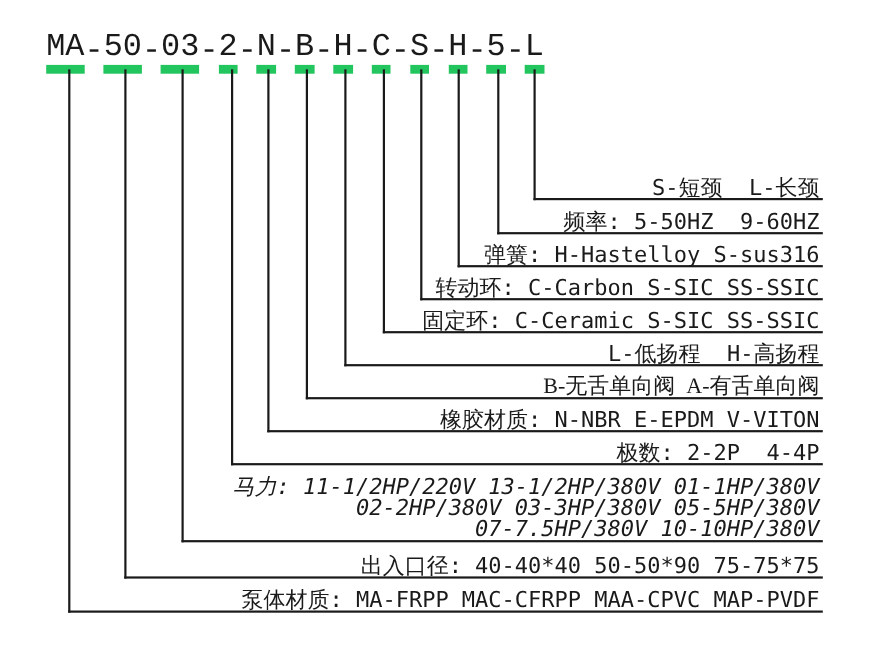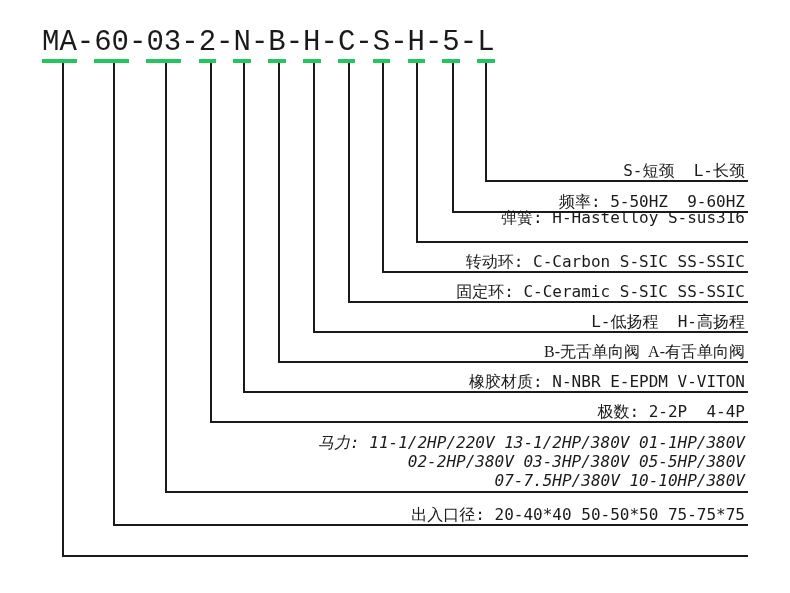--- a/index.html
+++ b/index.html
@@ -8,21 +8,21 @@
     font-family:"DejaVu Sans Mono","DejaVu Sans",sans-serif;
     color:#1a1a1a; overflow:hidden;
   }
   
   .title {
     position:absolute; left:42px; top:27px;
     font-family:"Liberation Mono","DejaVu Sans Mono",monospace;
     font-size:29px; line-height:31px; font-weight:400;
     white-space:nowrap; display:flex; align-items:flex-end;
   }
-  .seg { display:inline-block; border-bottom:4px solid #22c55e; padding-bottom:1px; }
+  .seg { display:inline-block; border-bottom:8px solid #22c55e; padding-bottom:1px; }
   .sep { display:inline-block; border-bottom:4px solid transparent; padding-bottom:1px; }
   
   .l-line {
     position:absolute; top:63px; box-sizing:border-box;
     border-left:2px solid #1a1a1a; border-bottom:2px solid #1a1a1a;
   }
   .r1  { left:485px; width:263px; height:119px; }
   .r2  { left:452px; width:296px; height:150px; }
   .r3  { left:416px; width:332px; height:180px; }
   .r4  { left:382px; width:366px; height:210px; }
@@ -30,44 +30,44 @@
   .r6  { left:313px; width:435px; height:270px; }
   .r7  { left:278px; width:470px; height:300px; }
   .r8  { left:243px; width:505px; height:330px; }
   .r9  { left:210px; width:538px; height:360px; }
   .r10 { left:165px; width:583px; height:430px; }
   .r11 { left:113px; width:635px; height:463px; }
   .r12 { left:62px;  width:686px; height:494px; }
   
   .row-label {
     position:absolute; right:45px; text-align:right;
-    font-size:16px; line-height:19px; white-space:pre;
+    font-size:20px; line-height:19px; white-space:pre;
   }
   .p1  { top:161px; }
   .p2  { top:192px; }
-  .p3  { top:208px;text-align:right; }
+  .p3  { top:222px;text-align:right; }
   .p4  { top:252px; }
   .p5  { top:282px; }
   .p6  { top:312px;margin-left:20px; }
   .p7  { top:342px;font-family:Liberation Serif, serif; }
   .p8  { top:372px; }
   .p9  { top:402px;margin-left:36px; }
   .p10 { top:433px;font-style:italic; }
   .p11 { top:505px; }
   .p12 { top:536px; }
 </style>
 </head>
 <body>
 
 <div class="canvas">
 
   <div class="title">
     <span class="seg">MA</span>
     <span class="sep">-</span>
-    <span class="seg">60</span>
+    <span class="seg">50</span>
     <span class="sep">-</span>
     <span class="seg">03</span>
     <span class="sep">-</span>
     <span class="seg">2</span>
     <span class="sep">-</span>
     <span class="seg">N</span>
     <span class="sep">-</span>
     <span class="seg">B</span>
     <span class="sep">-</span>
     <span class="seg">H</span>
@@ -101,15 +101,16 @@
   <div class="row-label p3">弹簧: H-Hastelloy S-sus316</div>
   <div class="row-label p4">转动环: C-Carbon S-SIC SS-SSIC</div>
   <div class="row-label p5">固定环: C-Ceramic S-SIC SS-SSIC</div>
   <div class="row-label p6">L-低扬程  H-高扬程</div>
   <div class="row-label p7">B-无舌单向阀  A-有舌单向阀</div>
   <div class="row-label p8">橡胶材质: N-NBR E-EPDM V-VITON</div>
   <div class="row-label p9">极数: 2-2P  4-4P</div>
   <div class="row-label p10">马力: 11-1/2HP/220V 13-1/2HP/380V 01-1HP/380V
 02-2HP/380V 03-3HP/380V 05-5HP/380V
 07-7.5HP/380V 10-10HP/380V</div>
-  <div class="row-label p11">出入口径: 20-40*40 50-50*50 75-75*75</div>
+  <div class="row-label p11">出入口径: 40-40*40 50-50*90 75-75*75</div>
+  <div class="row-label p12">泵体材质: MA-FRPP MAC-CFRPP MAA-CPVC MAP-PVDF</div>
 
 </div>
 
 </body></html>

